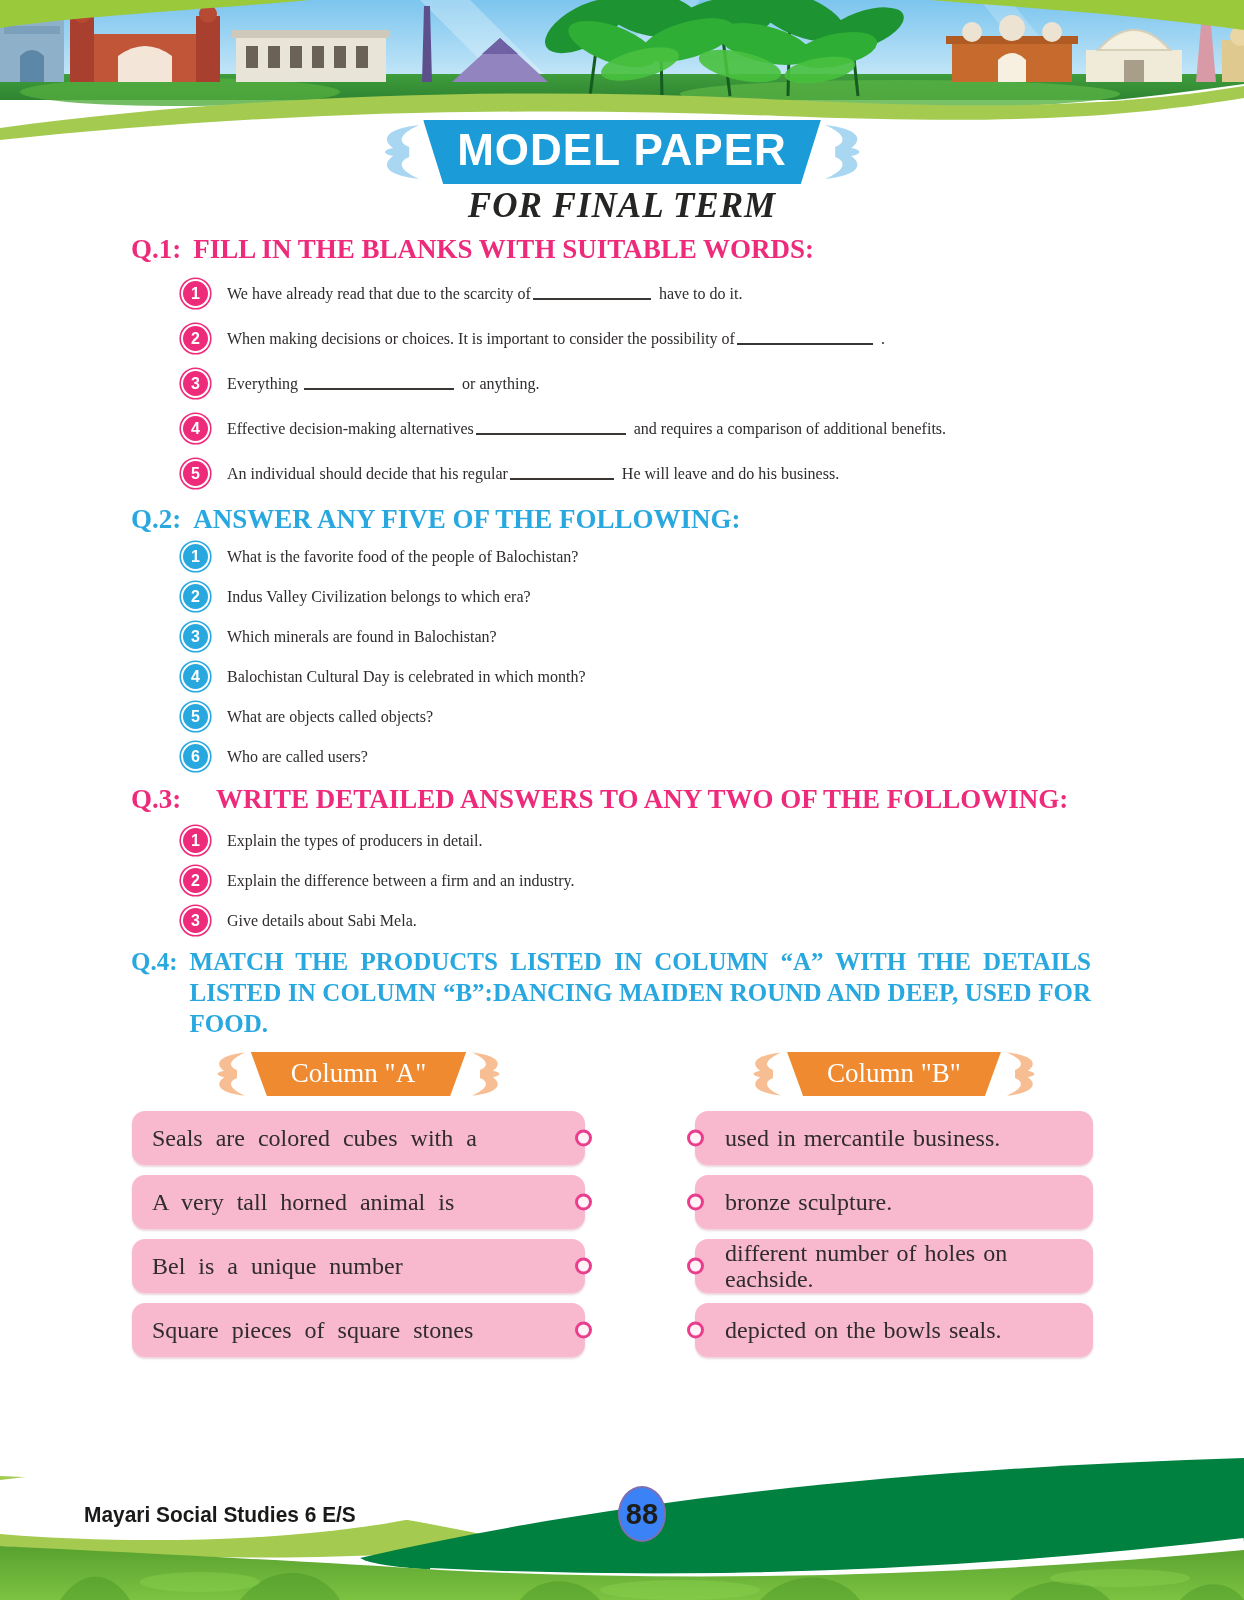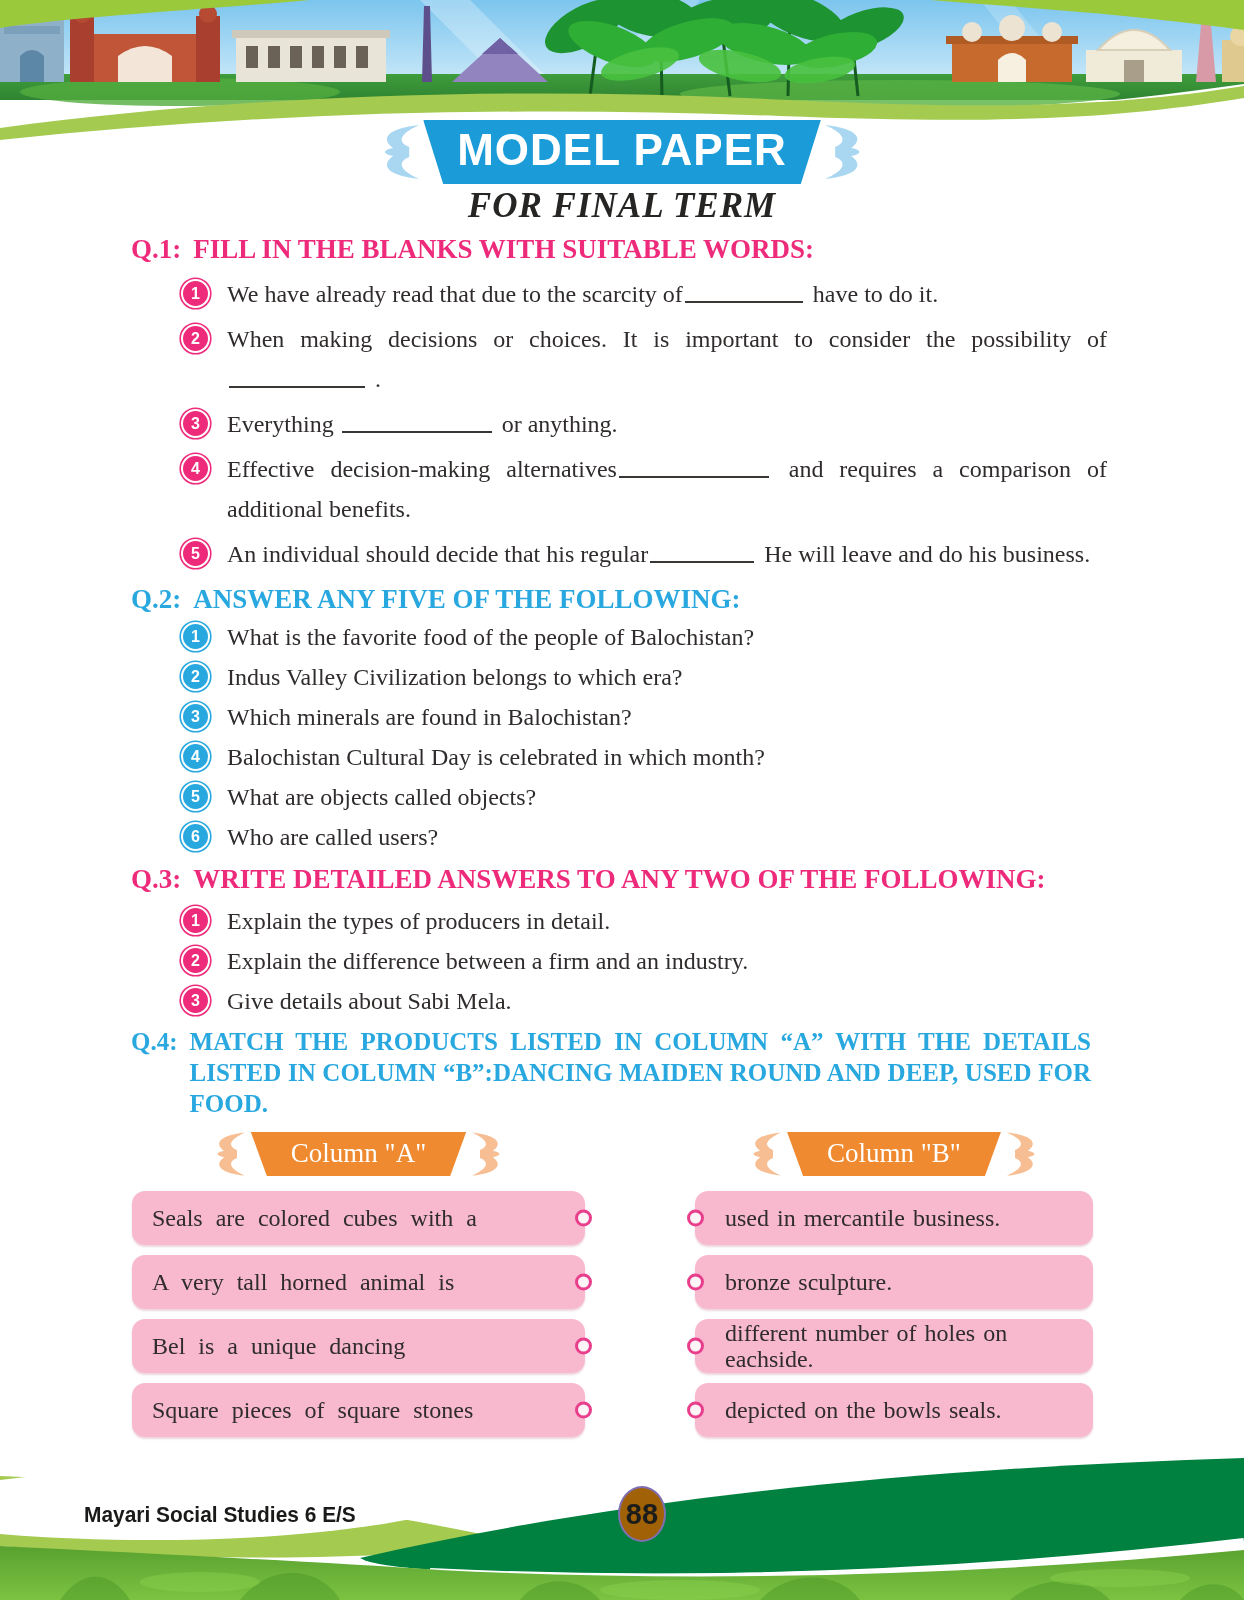--- a/index.html
+++ b/index.html
@@ -26,35 +26,35 @@
     font-size:35px;font-weight:bold;font-style:italic;color:#262523;letter-spacing:1px;white-space:nowrap;}
 
   
   .content{position:absolute;top:232px;left:115px;width:992px;}
   .qh{display:flex;gap:12px;font-weight:bold;font-size:27px;line-height:34px;margin:0 16px 8px;}
   .qh .qlabel{flex:0 0 auto;}
   .qh .qtext{flex:1;}
   .qh.pink{color:var(--pink,#EE2A7B);}
   .qh.cyan{color:var(--cyan,#29A8E0);}
   .qh.q2h{margin-top:8px;margin-bottom:6px;}
-  .qh.q3h{margin-top:2px;margin-bottom:10px;}
+  .qh.q3h{margin-top:2px;margin-bottom:10px;text-align:center;}
   .qh.q4h{margin-top:8px;font-size:25px;line-height:31px;}
   .qh.q4h .qtext{text-align:justify;}
 
   .items{margin-left:66px;}
   .item{display:flex;align-items:flex-start;margin-bottom:5px;}
   .items.spaced .item{margin-bottom:10px;}
   .badge{flex:0 0 29px;width:29px;height:29px;border-radius:50%;color:#fff;
     display:flex;align-items:center;justify-content:center;
     font-family:"Liberation Sans","DejaVu Sans",sans-serif;font-weight:bold;font-size:16px;
     border:2px solid #fff;margin-right:17px;margin-top:5px;}
   .badge.pink{background:var(--pink,#EE2A7B);box-shadow:0 0 0 1.6px var(--pink,#EE2A7B);}
   .badge.cyan{background:var(--cyan,#29A8E0);box-shadow:0 0 0 1.6px var(--cyan,#29A8E0);}
   .items.spaced .badge{margin-top:0;}
-  .item-text{flex:1;font-size:24px;line-height:40px;color:var(--ink,#2F2C2B);text-align:justify;}
+  .item-text{flex:1;font-size:16px;line-height:40px;color:var(--ink,#2F2C2B);text-align:justify;}
   .items.spaced .item-text{line-height:30px;text-align:left;}
   .blank{display:inline-block;height:3px;border-bottom:2px solid #3a3634;margin:0 4px -1px 2px;}
 
   
   .match{position:relative;height:318px;margin-top:14px;}
   .col-head{position:absolute;top:0;height:42px;display:flex;align-items:center;justify-content:center;gap:4px;}
   .col-head.a{left:17px;width:453px;}
   .col-head.b{left:580px;width:398px;}
   .col-banner{background:var(--orange,#EF8A30);color:#fff;font-size:27px;line-height:40px;
     padding:1px 40px 3px;clip-path:polygon(0 0,100% 0,calc(100% - 16px) 100%,16px 100%);white-space:nowrap;}
@@ -71,21 +71,21 @@
   .match-col.a .connector{right:-7px;}
   .match-col.b .connector{left:-8px;}
 
   
   .footer{position:absolute;top:1450px;left:0;width:1108px;height:150px;}
   .footer svg{position:absolute;top:0;left:0;}
   .book-title{position:absolute;left:84px;top:52px;
     font-family:"Liberation Sans","DejaVu Sans",sans-serif;font-weight:bold;font-size:22px;
     color:#1a1a18;transform:scaleX(.95);transform-origin:left;white-space:nowrap;}
   .page-oval{position:absolute;left:618px;top:36px;width:48px;height:56px;border-radius:50%;
-    background:#a16207;border:2px solid var(--purple,#7F6FB2);display:flex;align-items:center;justify-content:center;
+    background:#3b82f6;border:2px solid var(--purple,#7F6FB2);display:flex;align-items:center;justify-content:center;
     font-family:"Liberation Sans","DejaVu Sans",sans-serif;font-weight:bold;font-size:29px;color:#1c1c1a;}
 </style>
 </head>
 <body>
 
 <div class="top-strip">
   <svg width="1244" height="140" viewBox="0 0 1244 140">
     <defs>
       <linearGradient id="sky" x1="0" y1="0" x2="0" y2="1">
         <stop offset="0" stop-color="#7cc5ee"></stop>
@@ -309,21 +309,21 @@
     <span class="match-text">Seals are colored cubes with a</span>
     <span class="connector"></span>
   </div>
 
   <div class="match-row">
     <span class="match-text">A very tall horned animal is</span>
     <span class="connector"></span>
   </div>
 
   <div class="match-row">
-    <span class="match-text">Bel is a unique dancing</span>
+    <span class="match-text">Bel is a unique number</span>
     <span class="connector"></span>
   </div>
 
   <div class="match-row">
     <span class="match-text">Square pieces of square stones</span>
     <span class="connector"></span>
   </div>
 </div>
     <div class="match-col b" id="match-b">
   <div class="match-row">

